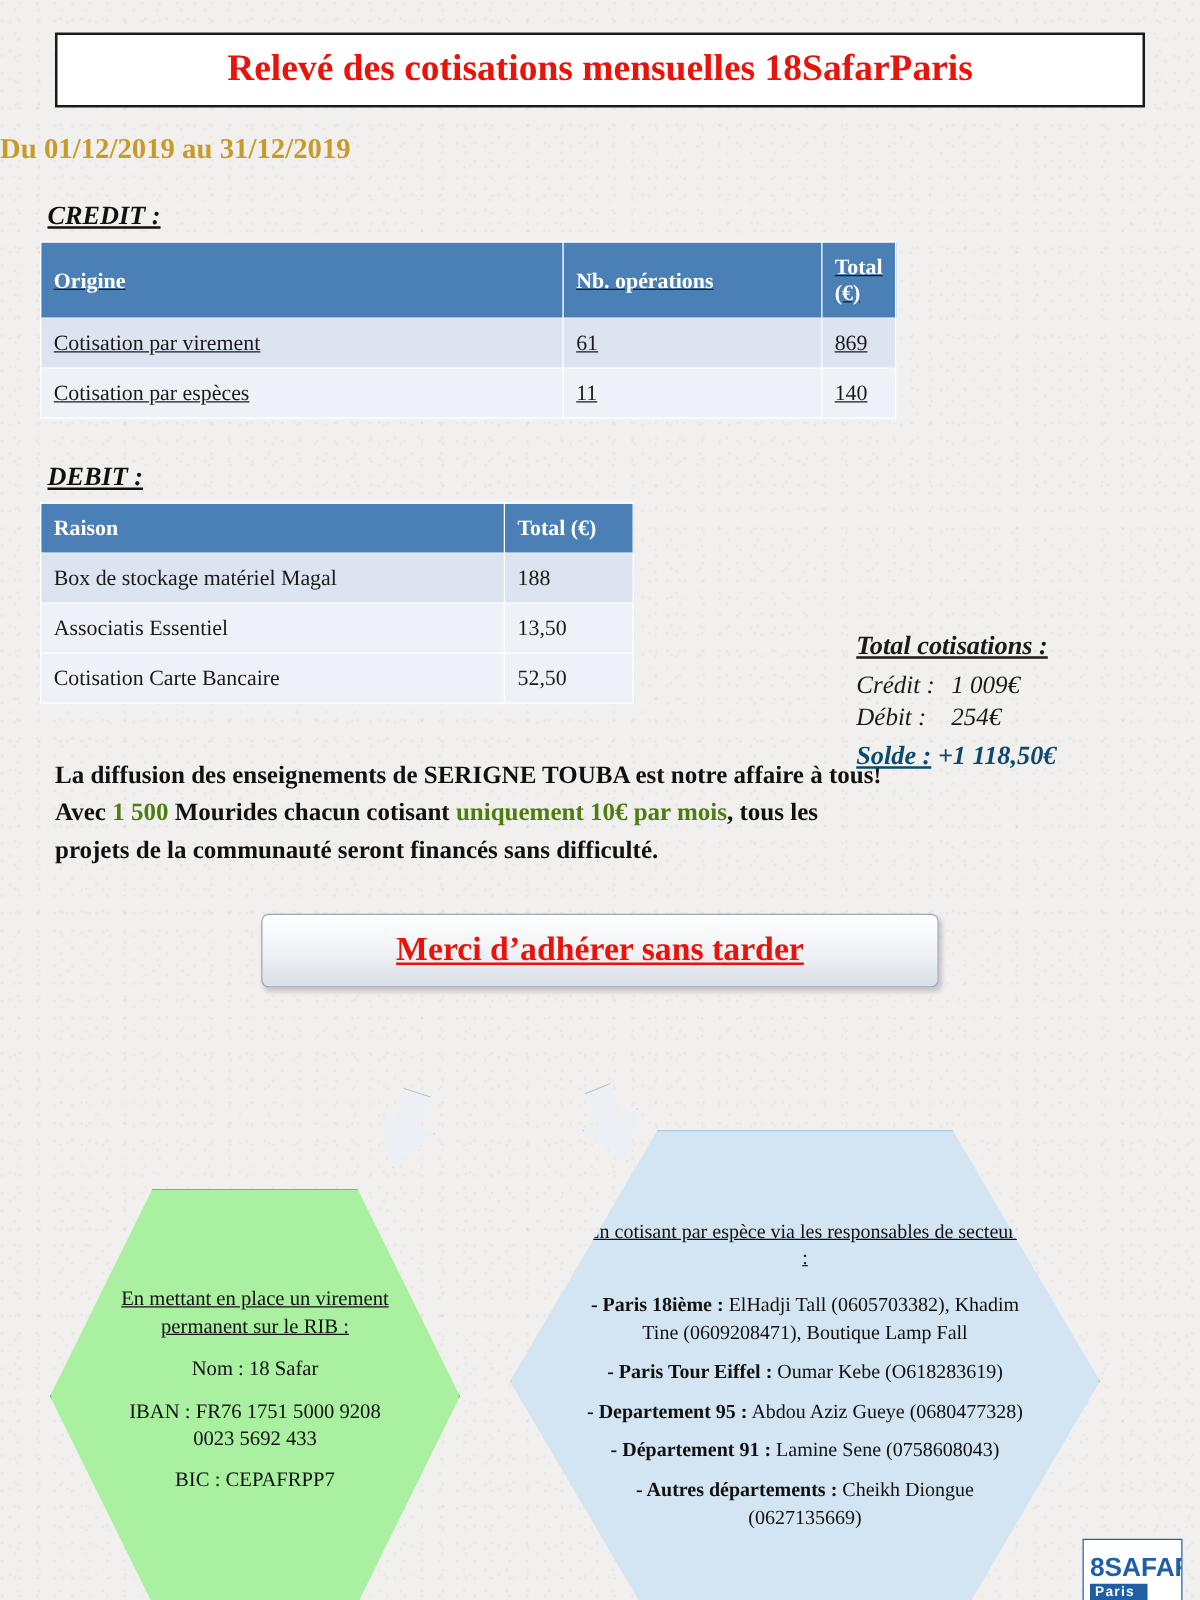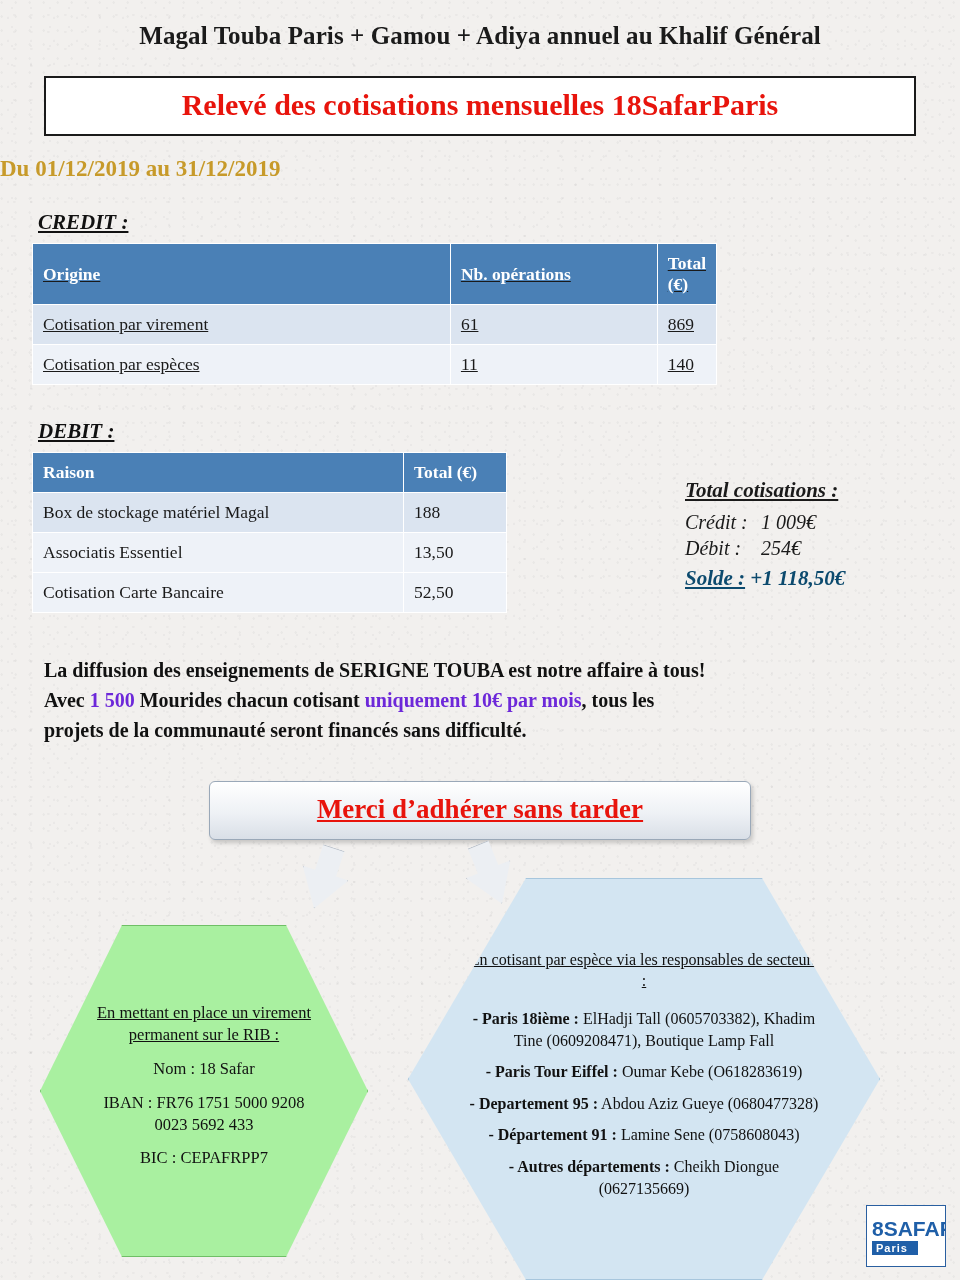--- a/index.html
+++ b/index.html
@@ -133,21 +133,21 @@
   .solde u { text-decoration: underline; }
 
   .paragraph {
     margin: 42px 0 0 44px;
     width: 790px;
     font-size: 20px;
     font-weight: bold;
     line-height: 1.5;
     color: #111;
   }
-  .hl-red { color: #6d28d9; }
+  .hl-red { color: #4d7c0f; }
 
   .merci-wrap {
     margin-top: 36px;
     display: flex;
     justify-content: center;
   }
   .merci {
     width: 540px;
     text-align: center;
     padding: 12px 0 14px 0;
@@ -255,21 +255,20 @@
     padding: 1px 10px 1px 4px;
     margin-top: 2px;
     letter-spacing: 1px;
   }
 </style>
 </head>
 <body>
 
 <div class="page">
 
-  <div class="doc-title">Magal Touba Paris + Gamou + Adiya annuel au Khalif Général</div>
 
   <div class="banner">
     <div class="banner-text">Relevé des cotisations mensuelles 18SafarParis</div>
   </div>
 
   <div class="subtitle">Du 01/12/2019 au 31/12/2019</div>
 
   <div class="section-label">CREDIT :</div>
 
   <table id="credit-table">

